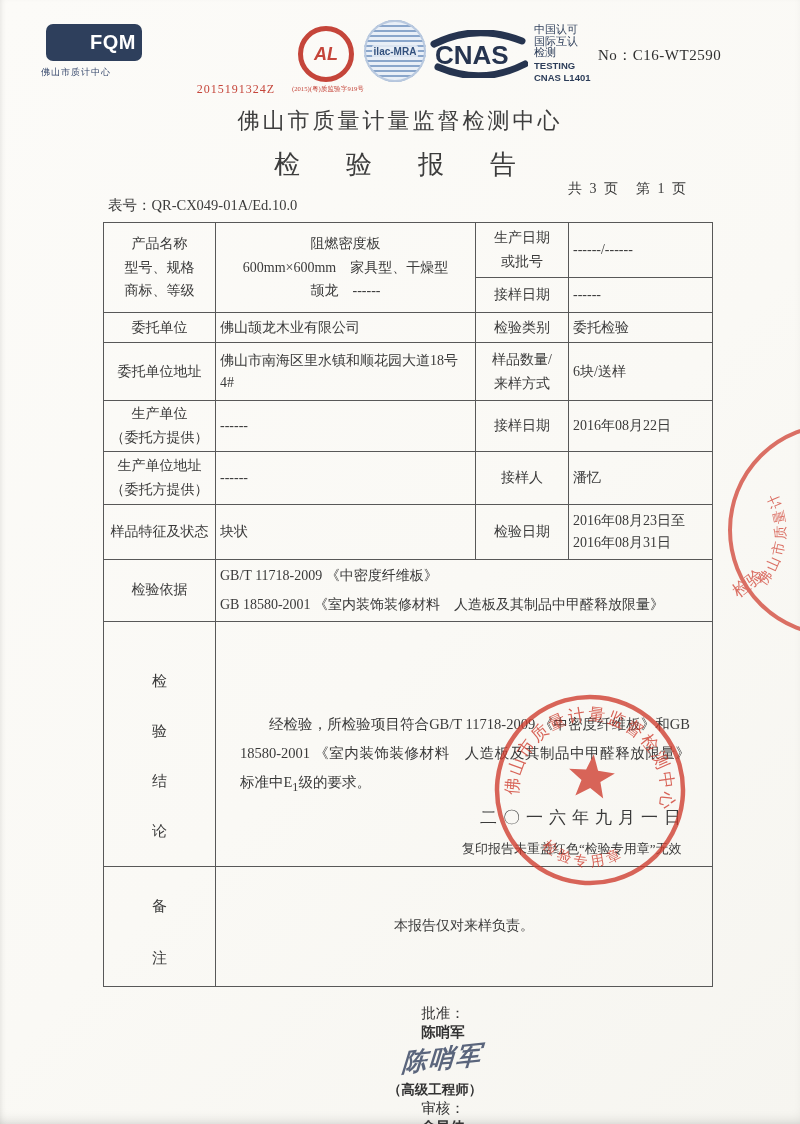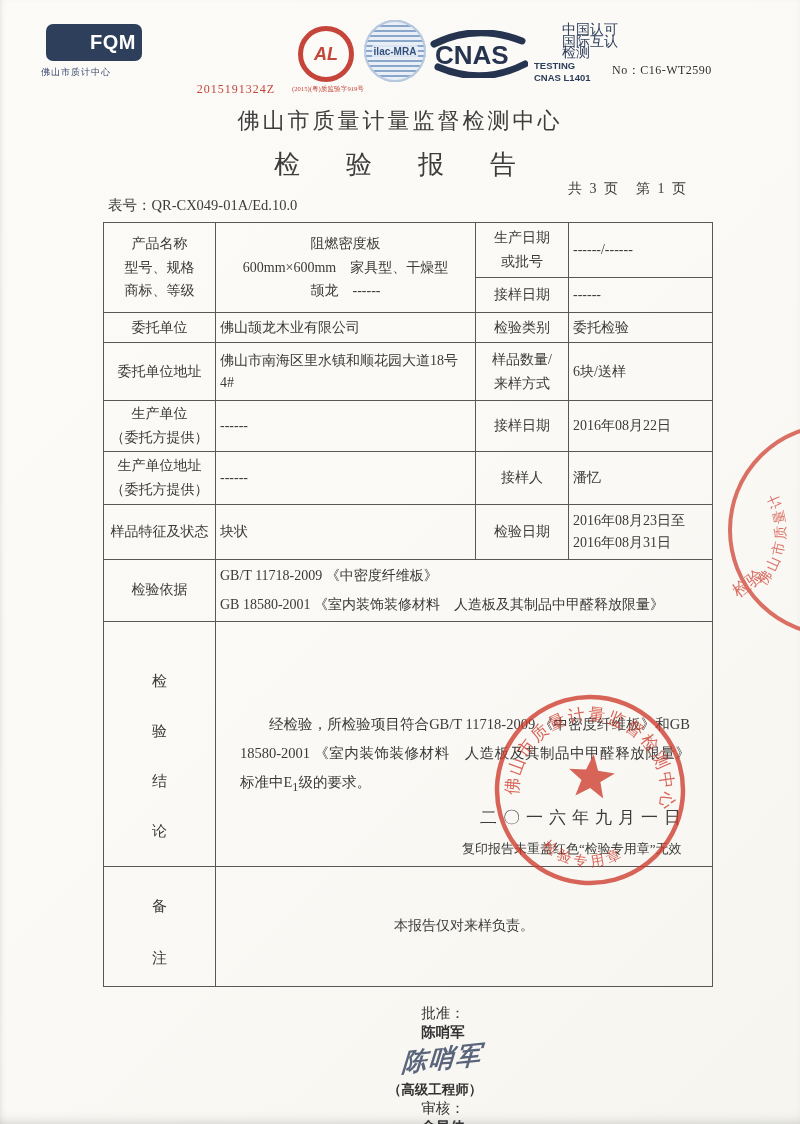--- a/index.html
+++ b/index.html
@@ -54,31 +54,30 @@
     box-shadow:inset 0 0 0 2px #b9c9df;
   }
   .ilac-label{
     background:rgba(233,239,247,.85);color:#33517e;
     font-family:"Liberation Sans",sans-serif;font-weight:bold;font-size:10px;
     padding:1px 2px;border-radius:2px;
   }
   .cnas-svg{position:absolute;left:430px;top:30px;}
   .cnas-caps{
     position:absolute;left:534px;top:24px;
-    color:#2c3d59;font-size:14px;line-height:11.5px;white-space:pre-line;
+    color:#2c3d59;font-size:11px;line-height:11.5px;white-space:pre-line;
     font-family:"Liberation Sans",sans-serif;
-    margin-left:28px;
   }
   .cnas-caps-bold{
     position:absolute;left:534px;top:60px;
     color:#2c3d59;font-size:9.5px;line-height:11.5px;white-space:pre-line;
     font-weight:bold;font-family:"Liberation Sans",sans-serif;
   }
   .report-no{
-    position:absolute;left:598px;top:62px;font-size:12px;color:#2f2f2f;letter-spacing:.5px;margin-left:14px;
+    position:absolute;left:598px;top:46px;font-size:15px;color:#2f2f2f;letter-spacing:.5px;
   }
   
   .org-title{
     position:absolute;left:0;top:106px;width:100%;text-align:center;
     font-size:22px;letter-spacing:3px;color:#3d3d3d;
   }
   .report-title{
     position:absolute;left:0;top:147px;width:100%;text-align:center;
     font-size:26px;letter-spacing:10px;color:#3d3d3d;
   }

